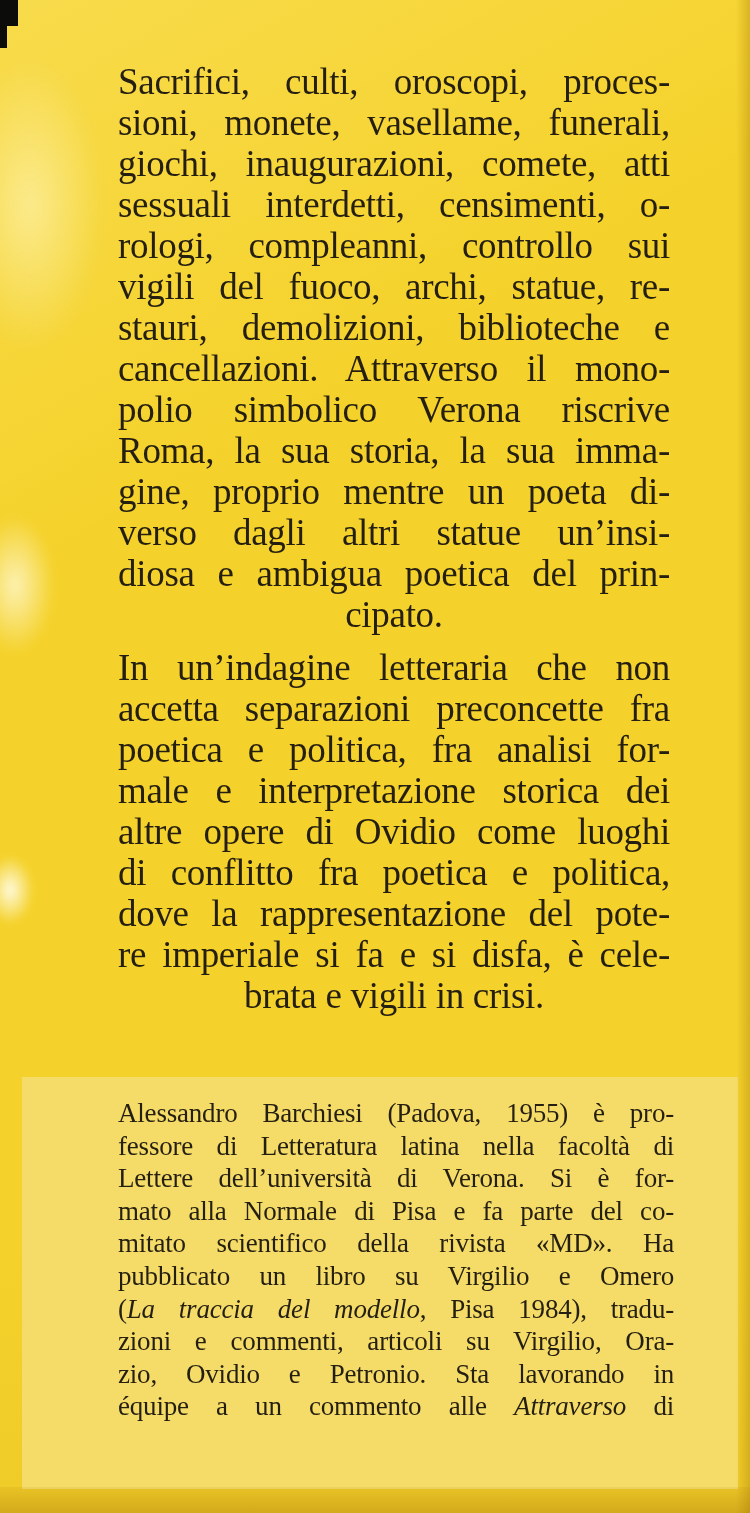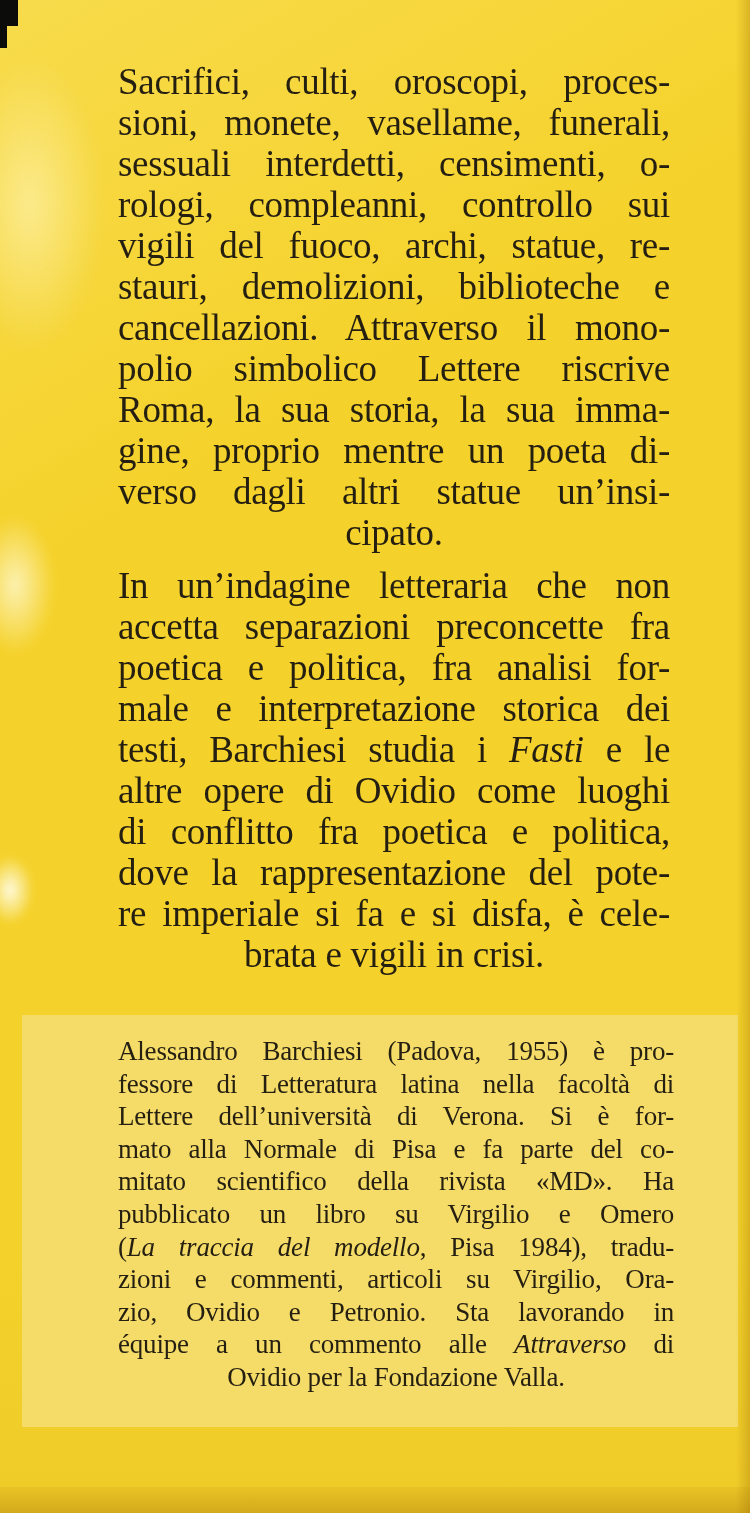--- a/index.html
+++ b/index.html
@@ -49,21 +49,21 @@
   
   .blurb {
     position: absolute; left: 118px; top: 61px; width: 552px;
     font-size: 37px; line-height: 41px;
     letter-spacing: -0.3px;
     color: var(--ink, #251f12);
   }
   .blurb .para-gap { height: 12px; }
   
   .bio-box {
-    position: absolute; left: 22px; top: 1015px;
+    position: absolute; left: 22px; top: 1077px;
     width: 716px; height: 412px;
     background: var(--panel, #f5dc68);
   }
   .bio-text {
     position: absolute; left: 96px; top: 20px; width: 556px;
     font-size: 27px; line-height: 32.6px;
     letter-spacing: -0.2px;
     color: var(--ink, #251f12);
   }
   .tline { text-align: center; }
@@ -75,54 +75,54 @@
 
 <div class="page">
   <div class="blob blob1"></div>
   <div class="blob blob2"></div>
   <div class="blob blob3"></div>
   <div class="corner-mark"></div>
 
   <div class="blurb">
       <div class="tline just"><span>Sacrifici, culti, oroscopi, proces-</span></div>
       <div class="tline just"><span>sioni, monete, vasellame, funerali,</span></div>
+      <div class="tline just"><span>giochi, inaugurazioni, comete, atti</span></div>
       <div class="tline just"><span>sessuali interdetti, censimenti, o-</span></div>
       <div class="tline just"><span>rologi, compleanni, controllo sui</span></div>
       <div class="tline just"><span>vigili del fuoco, archi, statue, re-</span></div>
       <div class="tline just"><span>stauri, demolizioni, biblioteche e</span></div>
       <div class="tline just"><span>cancellazioni. Attraverso il mono-</span></div>
-      <div class="tline just"><span>polio simbolico Lettere riscrive</span></div>
+      <div class="tline just"><span>polio simbolico Verona riscrive</span></div>
       <div class="tline just"><span>Roma, la sua storia, la sua imma-</span></div>
       <div class="tline just"><span>gine, proprio mentre un poeta di-</span></div>
       <div class="tline just"><span>verso dagli altri statue un’insi-</span></div>
+      <div class="tline just"><span>diosa e ambigua poetica del prin-</span></div>
       <div class="tline"><span>cipato.</span></div>
       <div class="para-gap"></div>
       <div class="tline just"><span>In un’indagine letteraria che non</span></div>
       <div class="tline just"><span>accetta separazioni preconcette fra</span></div>
       <div class="tline just"><span>poetica e politica, fra analisi for-</span></div>
       <div class="tline just"><span>male e interpretazione storica dei</span></div>
-      <div class="tline just"><span>testi, Barchiesi studia i </span><span class="it">Fasti</span><span> e le</span></div>
       <div class="tline just"><span>altre opere di Ovidio come luoghi</span></div>
       <div class="tline just"><span>di conflitto fra poetica e politica,</span></div>
       <div class="tline just"><span>dove la rappresentazione del pote-</span></div>
       <div class="tline just"><span>re imperiale si fa e si disfa, è cele-</span></div>
       <div class="tline"><span>brata e vigili in crisi.</span></div>
     </div>
 
   <div class="bio-box">
     <div class="bio-text">
         <div class="tline just"><span>Alessandro Barchiesi (Padova, 1955) è pro-</span></div>
         <div class="tline just"><span>fessore di Letteratura latina nella facoltà di</span></div>
         <div class="tline just"><span>Lettere dell’università di Verona. Si è for-</span></div>
         <div class="tline just"><span>mato alla Normale di Pisa e fa parte del co-</span></div>
         <div class="tline just"><span>mitato scientifico della rivista «MD». Ha</span></div>
         <div class="tline just"><span>pubblicato un libro su Virgilio e Omero</span></div>
         <div class="tline just"><span>(</span><span class="it">La traccia del modello</span><span>, Pisa 1984), tradu-</span></div>
         <div class="tline just"><span>zioni e commenti, articoli su Virgilio, Ora-</span></div>
         <div class="tline just"><span>zio, Ovidio e Petronio. Sta lavorando in</span></div>
         <div class="tline just"><span>équipe a un commento alle </span><span class="it">Attraverso</span><span> di</span></div>
-        <div class="tline"><span>Ovidio per la Fondazione Valla.</span></div>
       </div>
   </div>
 
   <div class="edge-right"></div>
   <div class="edge-bottom"></div>
 </div>
 
 </body></html>

